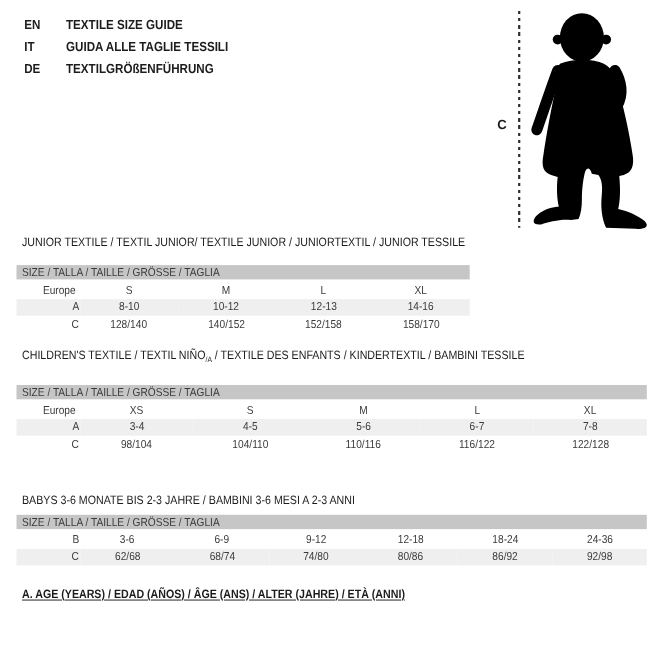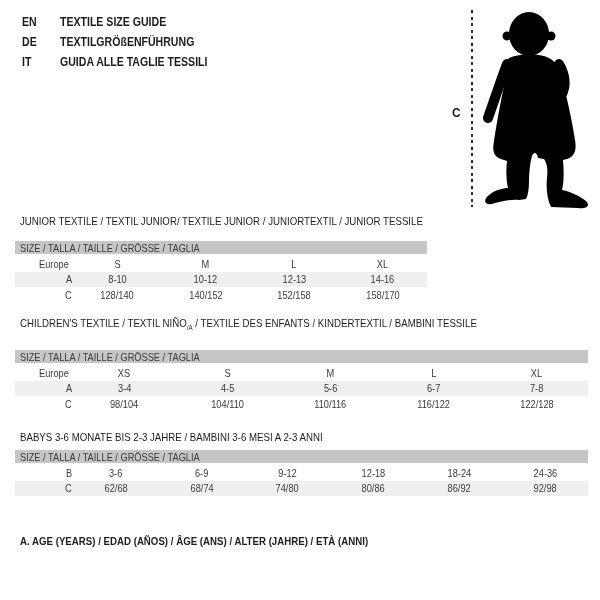--- a/index.html
+++ b/index.html
@@ -28,56 +28,56 @@
   .measure-label { position:absolute; left:452px; top:106px; font-weight:700; font-size:12px; color:#1c1c1c; }
   svg.toddler { position:absolute; left:479px; top:8px; }
 
   
   .sec { position:absolute; left:15px; }
   #sec-junior   { top:215px; width:412px; }
   #sec-children { top:317px; width:573px; }
   #sec-babies   { top:429px; width:573px; }
   .sec-title { font-size:11px; font-weight:400; color:#1c1c1c; line-height:13px; margin-left:5px; }
   .sec-title sub { font-size:7px; }
-  .title-line2 { margin-top:2px; }
+  .title-line2 { margin-top:20px; }
 
   .size-bar {
     height:13px; background:#c6c6c6; margin-bottom:2px;
     display:flex; align-items:flex-end; padding-left:5px;
     font-size:10.5px; color:#3a3a3a;
   }
   #sec-junior   .size-bar { margin-top:13px; }
   #sec-children .size-bar { margin-top:16px; }
   #sec-babies   .size-bar { margin-top:6px; }
 
   .size-table { width:100%; border-collapse:collapse; table-layout:fixed; }
   .size-table td { height:15.5px; font-size:10.5px; color:#3a3a3a; text-align:center; padding:0; white-space:nowrap; overflow:visible; }
   .size-table td.row-label { text-align:right; padding-left:5px; }
   .size-table col.label-col { width:58px; }
   tr.shade { background:#efefef; }
 
   
-  .footnotes { position:absolute; top:531px; left:20px; }
+  .footnotes { position:absolute; top:531px; left:20px;text-decoration:underline; }
   .footnote { height:20px; display:flex; align-items:center; font-weight:700; font-size:11px; color:#1c1c1c; }
 </style>
 </head>
 <body>
 
 <div class="lang-block">
   <div class="lang-row">
     <span class="lang-code cx">EN</span>
     <span class="cx">TEXTILE SIZE GUIDE</span>
   </div>
   <div class="lang-row">
+    <span class="lang-code cx">IT</span>
+    <span class="cx">GUIDA ALLE TAGLIE TESSILI</span>
+  </div>
+  <div class="lang-row">
     <span class="lang-code cx">DE</span>
     <span class="cx">TEXTILGRÖßENFÜHRUNG</span>
-  </div>
-  <div class="lang-row">
-    <span class="lang-code cx">IT</span>
-    <span class="cx">GUIDA ALLE TAGLIE TESSILI</span>
   </div>
 </div>
 
 <span class="measure-label">C</span>
 <div class="measure-line"></div>
 <svg class="toddler" width="118" height="202" viewBox="0 0 118 202" aria-hidden="true">
   <ellipse cx="50" cy="26" rx="20" ry="22" fill="#000"></ellipse>
   <circle cx="28" cy="28" r="4.5" fill="#000"></circle>
   <circle cx="72" cy="28" r="4.5" fill="#000"></circle>
   <path fill="#000" d="M30 50 C42 45 60 45 70 50 C79 55 83 64 84 76 C88 90 93 112 96 132 C98 143 95 149 88 151 L84 152 C85 163 85 174 83 182 C92 184 101 188 107 193 C112 198 107 201 99 200 L72 199 C68 191 67 180 68 170 C69 161 68 155 65 151 L59 150 C58 145 55 143 53 148 C51 155 50 165 50 173 C50 181 49 187 47 191 L40 192 C30 191 20 194 13 196 C5 197 4 192 10 187 C16 182 24 180 29 180 C27 171 27 161 28 153 L22 151 C15 149 13 143 15 133 C18 113 22 92 25 78 C24 66 26 56 30 50 Z"></path>

